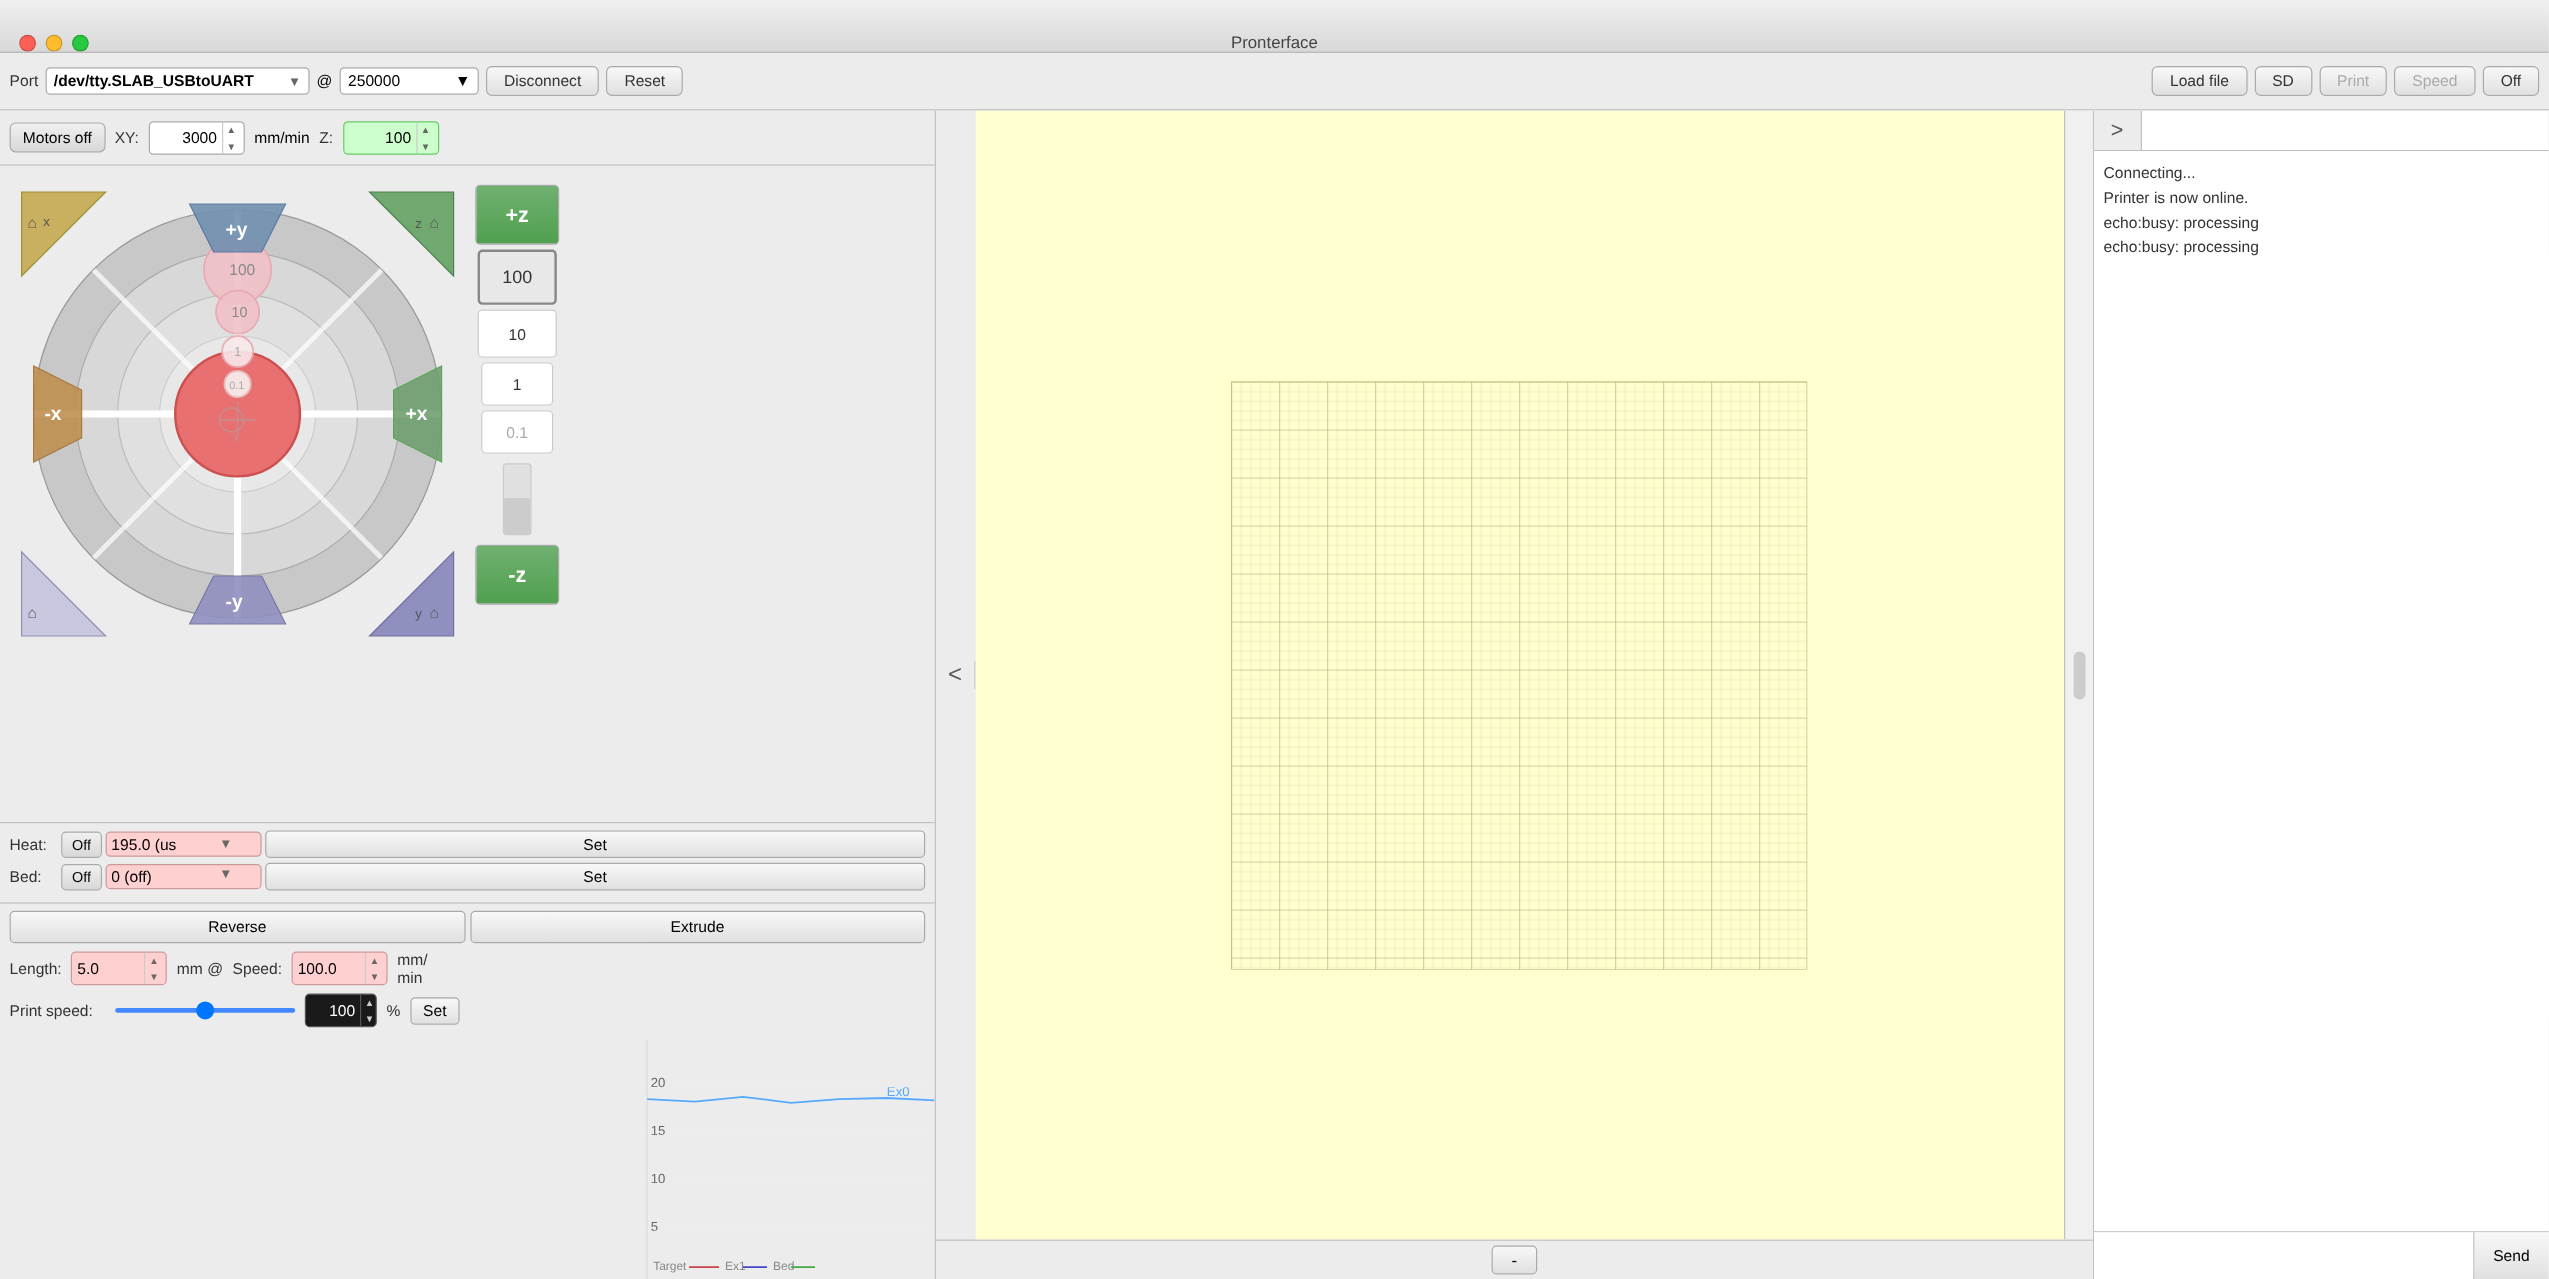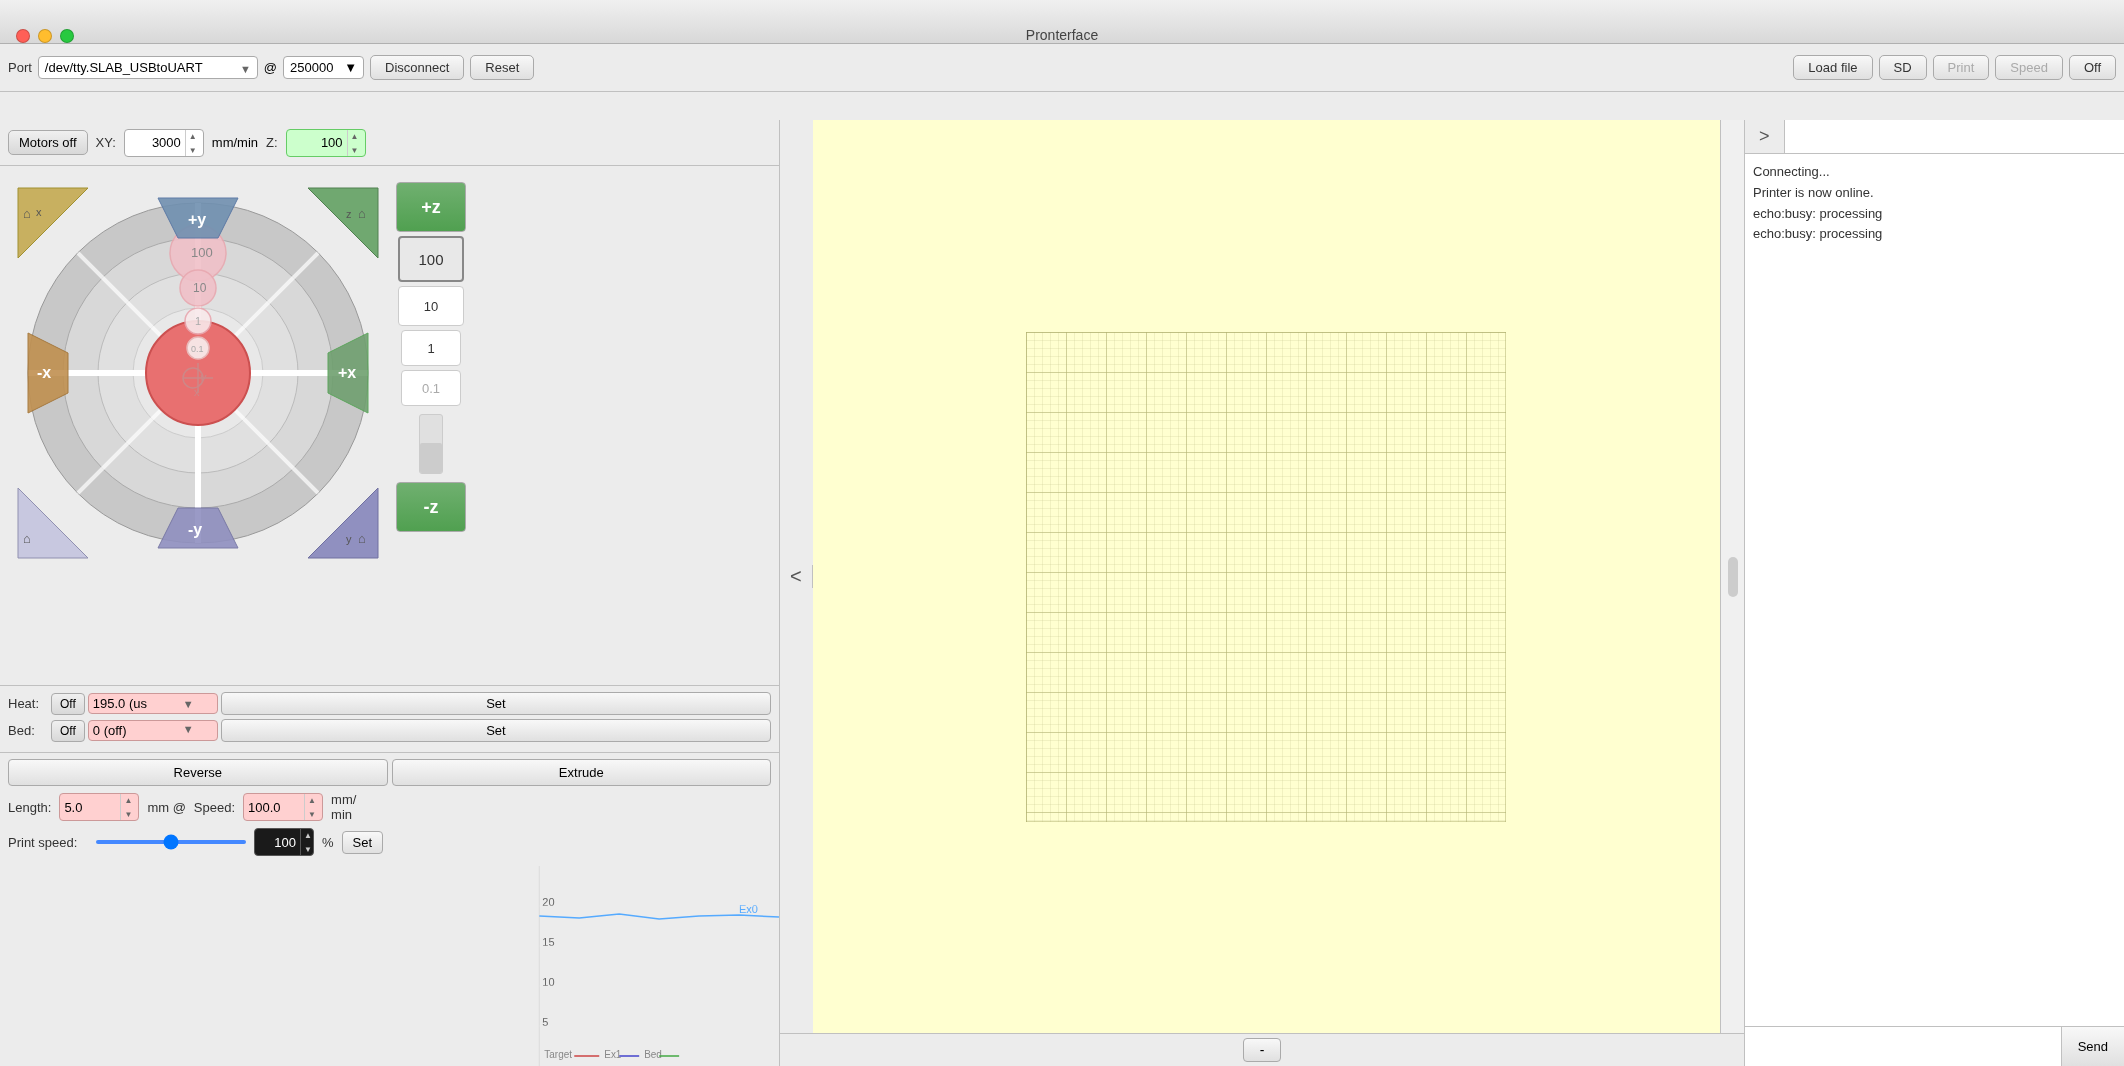--- a/index.html
+++ b/index.html
@@ -61,29 +61,30 @@
       background: white;
       border: 1px solid #aaa;
       border-radius: 4px;
       padding: 3px 6px;
       font-size: 13px;
       width: 220px;
       display: flex;
       align-items: flex-end;
       justify-content: space-between;
       cursor: pointer;
+      font-weight: bold;
     }
     .port-select .arrow { color: #666; font-size: 11px; }
     .baud-select {
       background: white;
       border: 1px solid #aaa;
       border-radius: 4px;
       padding: 3px 6px;
       font-size: 13px;
-      width: 81px;
+      width: 116px;
       display: flex;
       align-items: center;
       justify-content: space-between;
       cursor: pointer;
     }
     .btn {
       background: linear-gradient(to bottom, #f8f8f8, #e0e0e0);
       border: 1px solid #aaa;
       border-radius: 5px;
       padding: 4px 14px;
@@ -105,21 +106,20 @@
       font-size: 13px;
       color: #aaa;
       cursor: default;
     }
 
     
     .content-area {
       display: flex;
       flex: 1;
       overflow: hidden;
-      margin-top: 28px;
     }
 
     
     .left-panel {
       width: 780px;
       background: #ececec;
       border-right: 1px solid #c0c0c0;
       display: flex;
       flex-direction: column;
       overflow: hidden;

